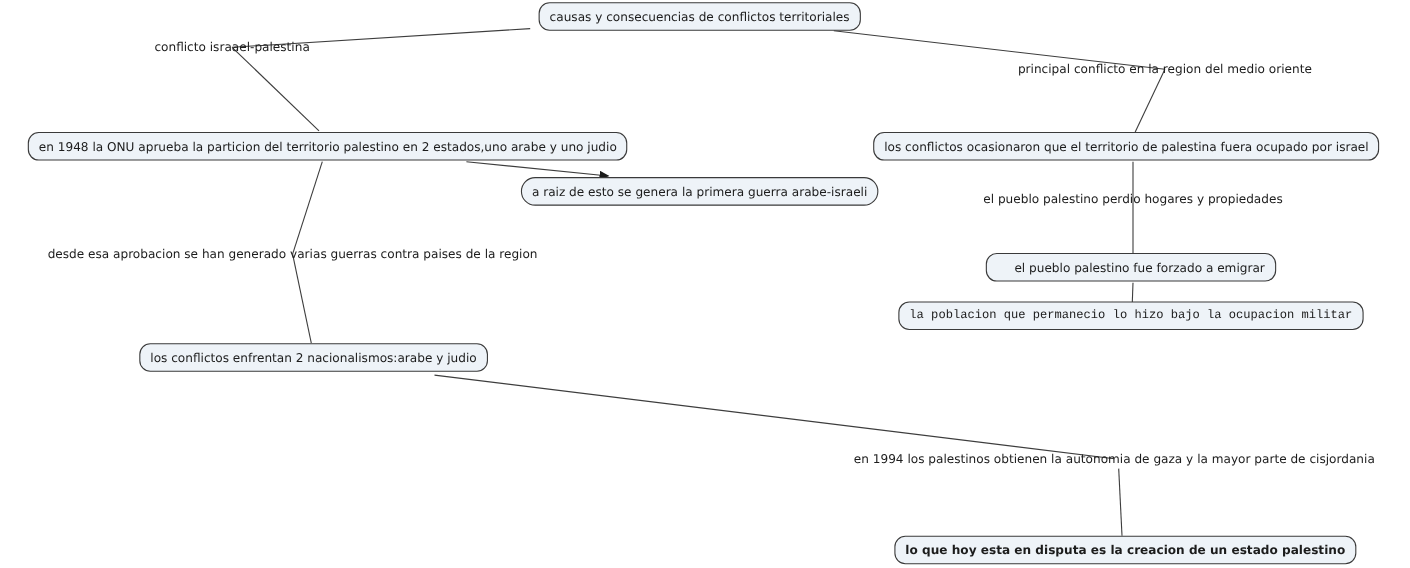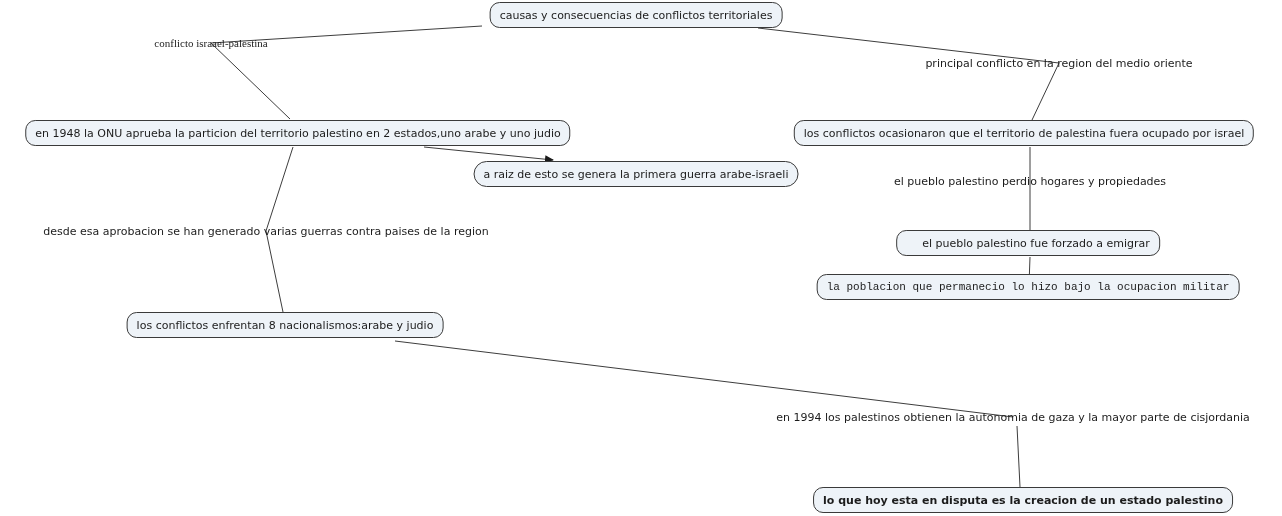--- a/index.html
+++ b/index.html
@@ -49,21 +49,21 @@
   
   #n-causas        { left: 636px;  top: 15px;  }
   #n-onu1948       { left: 298px;  top: 133px; }
   #n-ocasionaron   { left: 1024px; top: 133px; }
   #n-araiz         { left: 636px;  top: 174px; border-radius: 13px; }
   #n-forzado       { left: 1028px; top: 243px; padding-left: 25px; }
   #n-poblacion     { left: 1028px; top: 287px; font-family: Liberation Mono, monospace; }
   #n-nacionalismos { left: 285px;  top: 325px; }
   #n-disputa       { left: 1023px; top: 500px; font-weight: bold; }
   
-  #l-conflicto { left: 211px;  top: 43px; font-family: Liberation Serif, serif;  }
+  #l-conflicto { left: 211px;  top: 43px;  }
   #l-principal { left: 1059px; top: 63px; text-align: right;  }
   #l-perdio    { left: 1030px; top: 181px; }
   #l-desde     { left: 266px;  top: 231px; }
   #l-1994      { left: 1013px; top: 417px; }
 </style>
 </head>
 <body>
 
 <div class="canvas">
 
@@ -86,21 +86,21 @@
     <line x1="395" y1="341" x2="1013" y2="417"></line>
     <line x1="1017" y1="426" x2="1020" y2="487"></line>
   </svg>
 
   <div class="node" id="n-causas">causas y consecuencias de conflictos territoriales</div>
   <div class="node" id="n-onu1948">en 1948 la ONU aprueba la particion del territorio palestino en 2 estados,uno arabe y uno judio</div>
   <div class="node" id="n-ocasionaron">los conflictos ocasionaron que el territorio de palestina fuera ocupado por israel</div>
   <div class="node" id="n-araiz">a raiz de esto se genera la primera guerra arabe-israeli</div>
   <div class="node" id="n-forzado">el pueblo palestino fue forzado a emigrar</div>
   <div class="node" id="n-poblacion">la poblacion que permanecio lo hizo bajo la ocupacion militar</div>
-  <div class="node" id="n-nacionalismos">los conflictos enfrentan 8 nacionalismos:arabe y judio</div>
+  <div class="node" id="n-nacionalismos">los conflictos enfrentan 2 nacionalismos:arabe y judio</div>
   <div class="node" id="n-disputa">lo que hoy esta en disputa es la creacion de un estado palestino</div>
 
   <div class="linklabel" id="l-conflicto">conflicto israael-palestina</div>
   <div class="linklabel" id="l-principal">principal conflicto en la region del medio oriente</div>
   <div class="linklabel" id="l-desde">desde esa aprobacion se han generado varias guerras contra paises de la region</div>
   <div class="linklabel" id="l-perdio">el pueblo palestino perdio hogares y propiedades</div>
   <div class="linklabel" id="l-1994">en 1994 los palestinos obtienen la autonomia de gaza y la mayor parte de cisjordania</div>
 
 </div>
 

